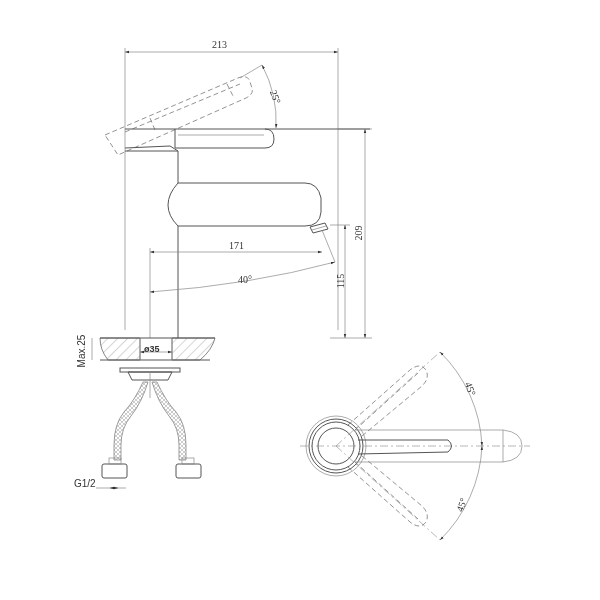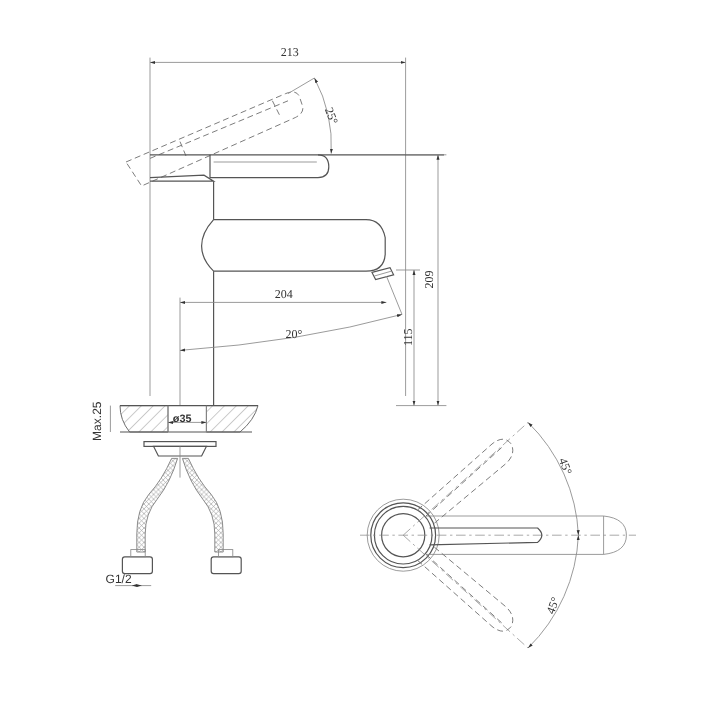--- a/index.html
+++ b/index.html
@@ -134,23 +134,23 @@
     <path class="dash" d="M348,425 L410,370 Q420,362 426,370 Q430,378 422,386 L362,436"></path>
     <line class="dash" x1="355" y1="430" x2="418" y2="373"></line>
     <path class="dash" d="M348,467 L410,522 Q420,530 426,522 Q430,514 422,506 L362,456"></path>
     <line class="dash" x1="355" y1="462" x2="418" y2="519"></line>
 
     <path class="thin" d="M440,352 A140,140 0 0 1 482,446" marker-start="url(#arr)" marker-end="url(#arr)"></path>
     <path class="thin" d="M482,446 A140,140 0 0 1 440,540" marker-start="url(#arr)" marker-end="url(#arr)"></path>
   </g>
 </svg>
 
-<div class="lbl" style="left:234px; top:40px;">213</div>
+<div class="lbl" style="left:212px; top:40px;">213</div>
 <div class="lbl" style="left:268px; top:92px; transform: rotate(70deg);">25°</div>
 <div class="lbl" style="left:351px; top:228px; transform: rotate(-90deg);">209</div>
-<div class="lbl" style="left:229px; top:241px;">204</div>
-<div class="lbl" style="left:238px; top:275px;">20°</div>
+<div class="lbl" style="left:229px; top:241px;">171</div>
+<div class="lbl" style="left:238px; top:275px;">40°</div>
 <div class="lbl" style="left:334px; top:276px; transform: rotate(-90deg);">115</div>
 <div class="lbl lbl-sans" style="left:66px; top:346px; transform: rotate(-90deg); font-size:10px;">Max.25</div>
 <div class="lbl lbl-sans" style="left:144px; top:345px; font-size:9px;font-weight:bold;">ø35</div>
-<div class="lbl lbl-sans" style="left:88px; top:479px;text-align:right;">G1/2</div>
+<div class="lbl lbl-sans" style="left:74px; top:479px;text-align:right;">G1/2</div>
 <div class="lbl" style="left:463px; top:384px; transform: rotate(70deg);">45°</div>
 <div class="lbl" style="left:455px; top:500px; transform: rotate(-70deg);">45°</div>
 
 </body></html>

